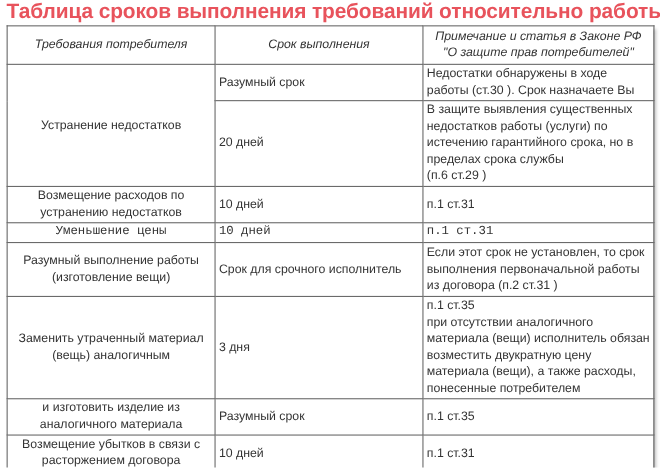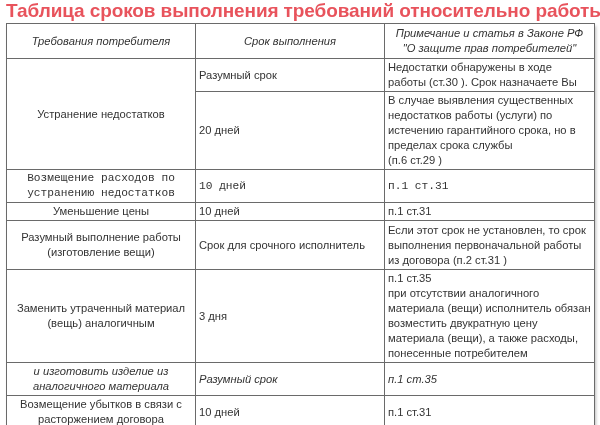--- a/index.html
+++ b/index.html
@@ -25,25 +25,25 @@
   }
   th { text-align: center; }
   td.c1 { text-align: center; margin-left: 29px; }
   td.c2, td.c3 { text-align: left; }
   col.k1 { width: 189px; }
   col.k2 { width: 189px; }
   col.k3 { width: 210px; }
   tr.h0 { height: 35px; font-style: italic; }
   tr.r1a { height: 31px; }
   tr.r1b { height: 77px; }
-  tr.r2 { height: 31px; font-family: Liberation Mono, monospace; }
-  tr.r3 { height: 18px; }
+  tr.r2 { height: 31px; }
+  tr.r3 { height: 18px; font-family: Liberation Mono, monospace; }
   tr.r4 { height: 49px; }
   tr.r5 { height: 92px; }
-  tr.r6 { height: 30px; font-style: italic; }
+  tr.r6 { height: 30px; }
   tr.r7 { height: 32px; }
   td.c3 p { margin: 0; }
 </style>
 </head>
 <body>
 
 <div class="title">Таблица сроков выполнения требований относительно работы (услуги)</div>
 
 <div class="table-wrap">
 <table>
@@ -63,21 +63,21 @@
     <tr class="r1a">
       <td class="c1" rowspan="2">Устранение недостатков</td>
       <td class="c2">Разумный срок</td>
       <td class="c3">
             <p>Недостатки обнаружены в ходе работы (ст.30 ). Срок назначаете Вы</p>
           </td>
     </tr>
     <tr class="r1b">
       <td class="c2">20 дней</td>
       <td class="c3">
-        <p>В случае выявления существенных недостатков работы (услуги) по истечению гарантийного срока, но в пределах срока службы</p>
+        <p>В защите выявления существенных недостатков работы (услуги) по истечению гарантийного срока, но в пределах срока службы</p>
         <p>(п.6 ст.29 )</p>
       </td>
     </tr>
     <tr class="r2">
       <td class="c1">Возмещение расходов по устранению недостатков</td>
       <td class="c2">10 дней</td>
       <td class="c3">
             <p>п.1 ст.31</p>
           </td>
     </tr>

